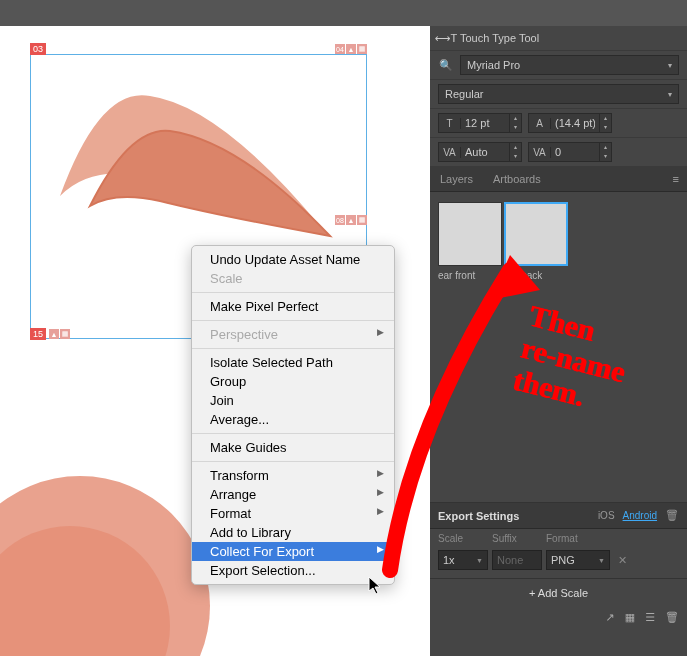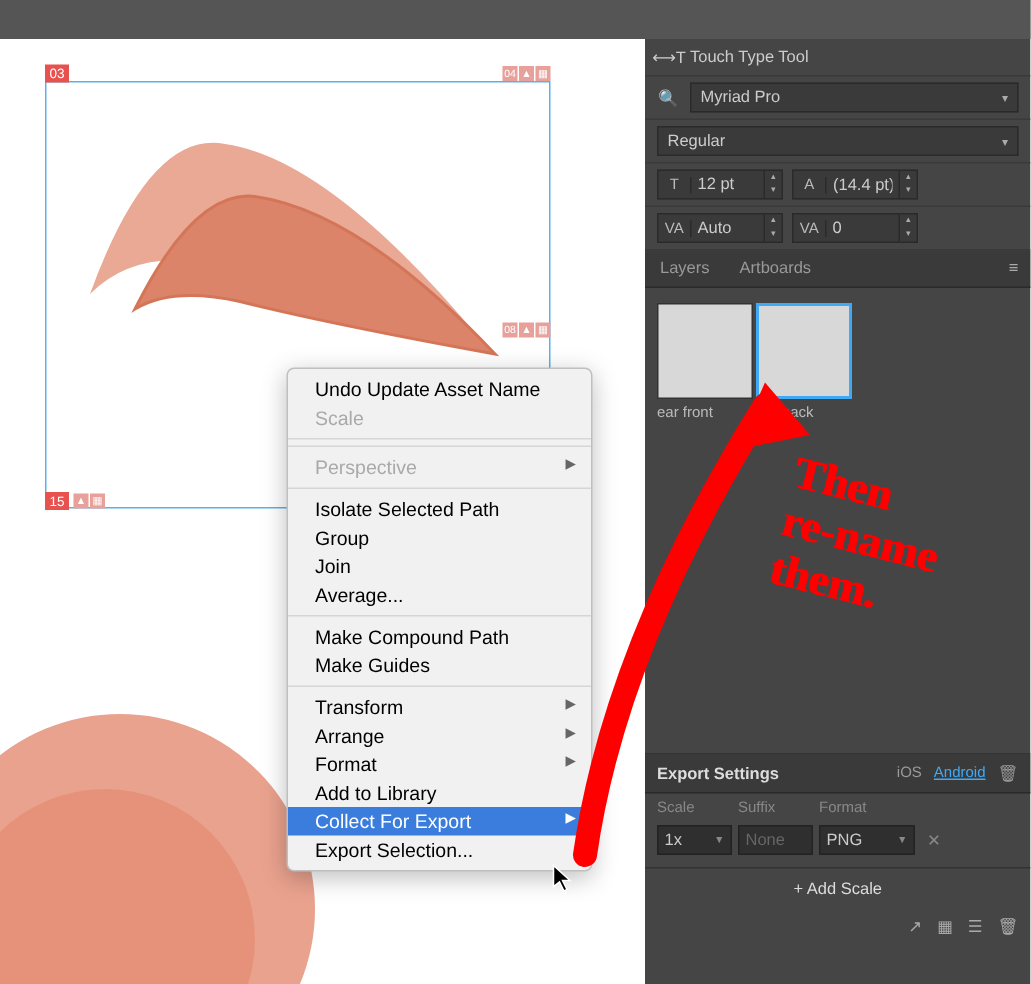--- a/index.html
+++ b/index.html
@@ -92,29 +92,29 @@
     </svg>
   </div>
   <div class="blob"></div>
   <div class="blob2"></div>
 </div>
 
 <div class="ctxmenu">
   <div class="mi">Undo Update Asset Name</div>
   <div class="mi disabled">Scale</div>
   <div class="sep"></div>
+  <div class="mi">Make Pixel Perfect</div>
   <div class="sep"></div>
   <div class="mi disabled sub">Perspective</div>
   <div class="sep"></div>
   <div class="mi">Isolate Selected Path</div>
   <div class="mi">Group</div>
   <div class="mi">Join</div>
   <div class="mi">Average...</div>
   <div class="sep"></div>
-  <div class="mi">Make Compound Path</div>
   <div class="mi">Make Guides</div>
   <div class="sep"></div>
   <div class="mi sub">Transform</div>
   <div class="mi sub">Arrange</div>
   <div class="mi sub">Format</div>
   <div class="mi">Add to Library</div>
   <div class="mi sub highlight">Collect For Export</div>
   <div class="mi">Export Selection...</div>
 </div>
 

